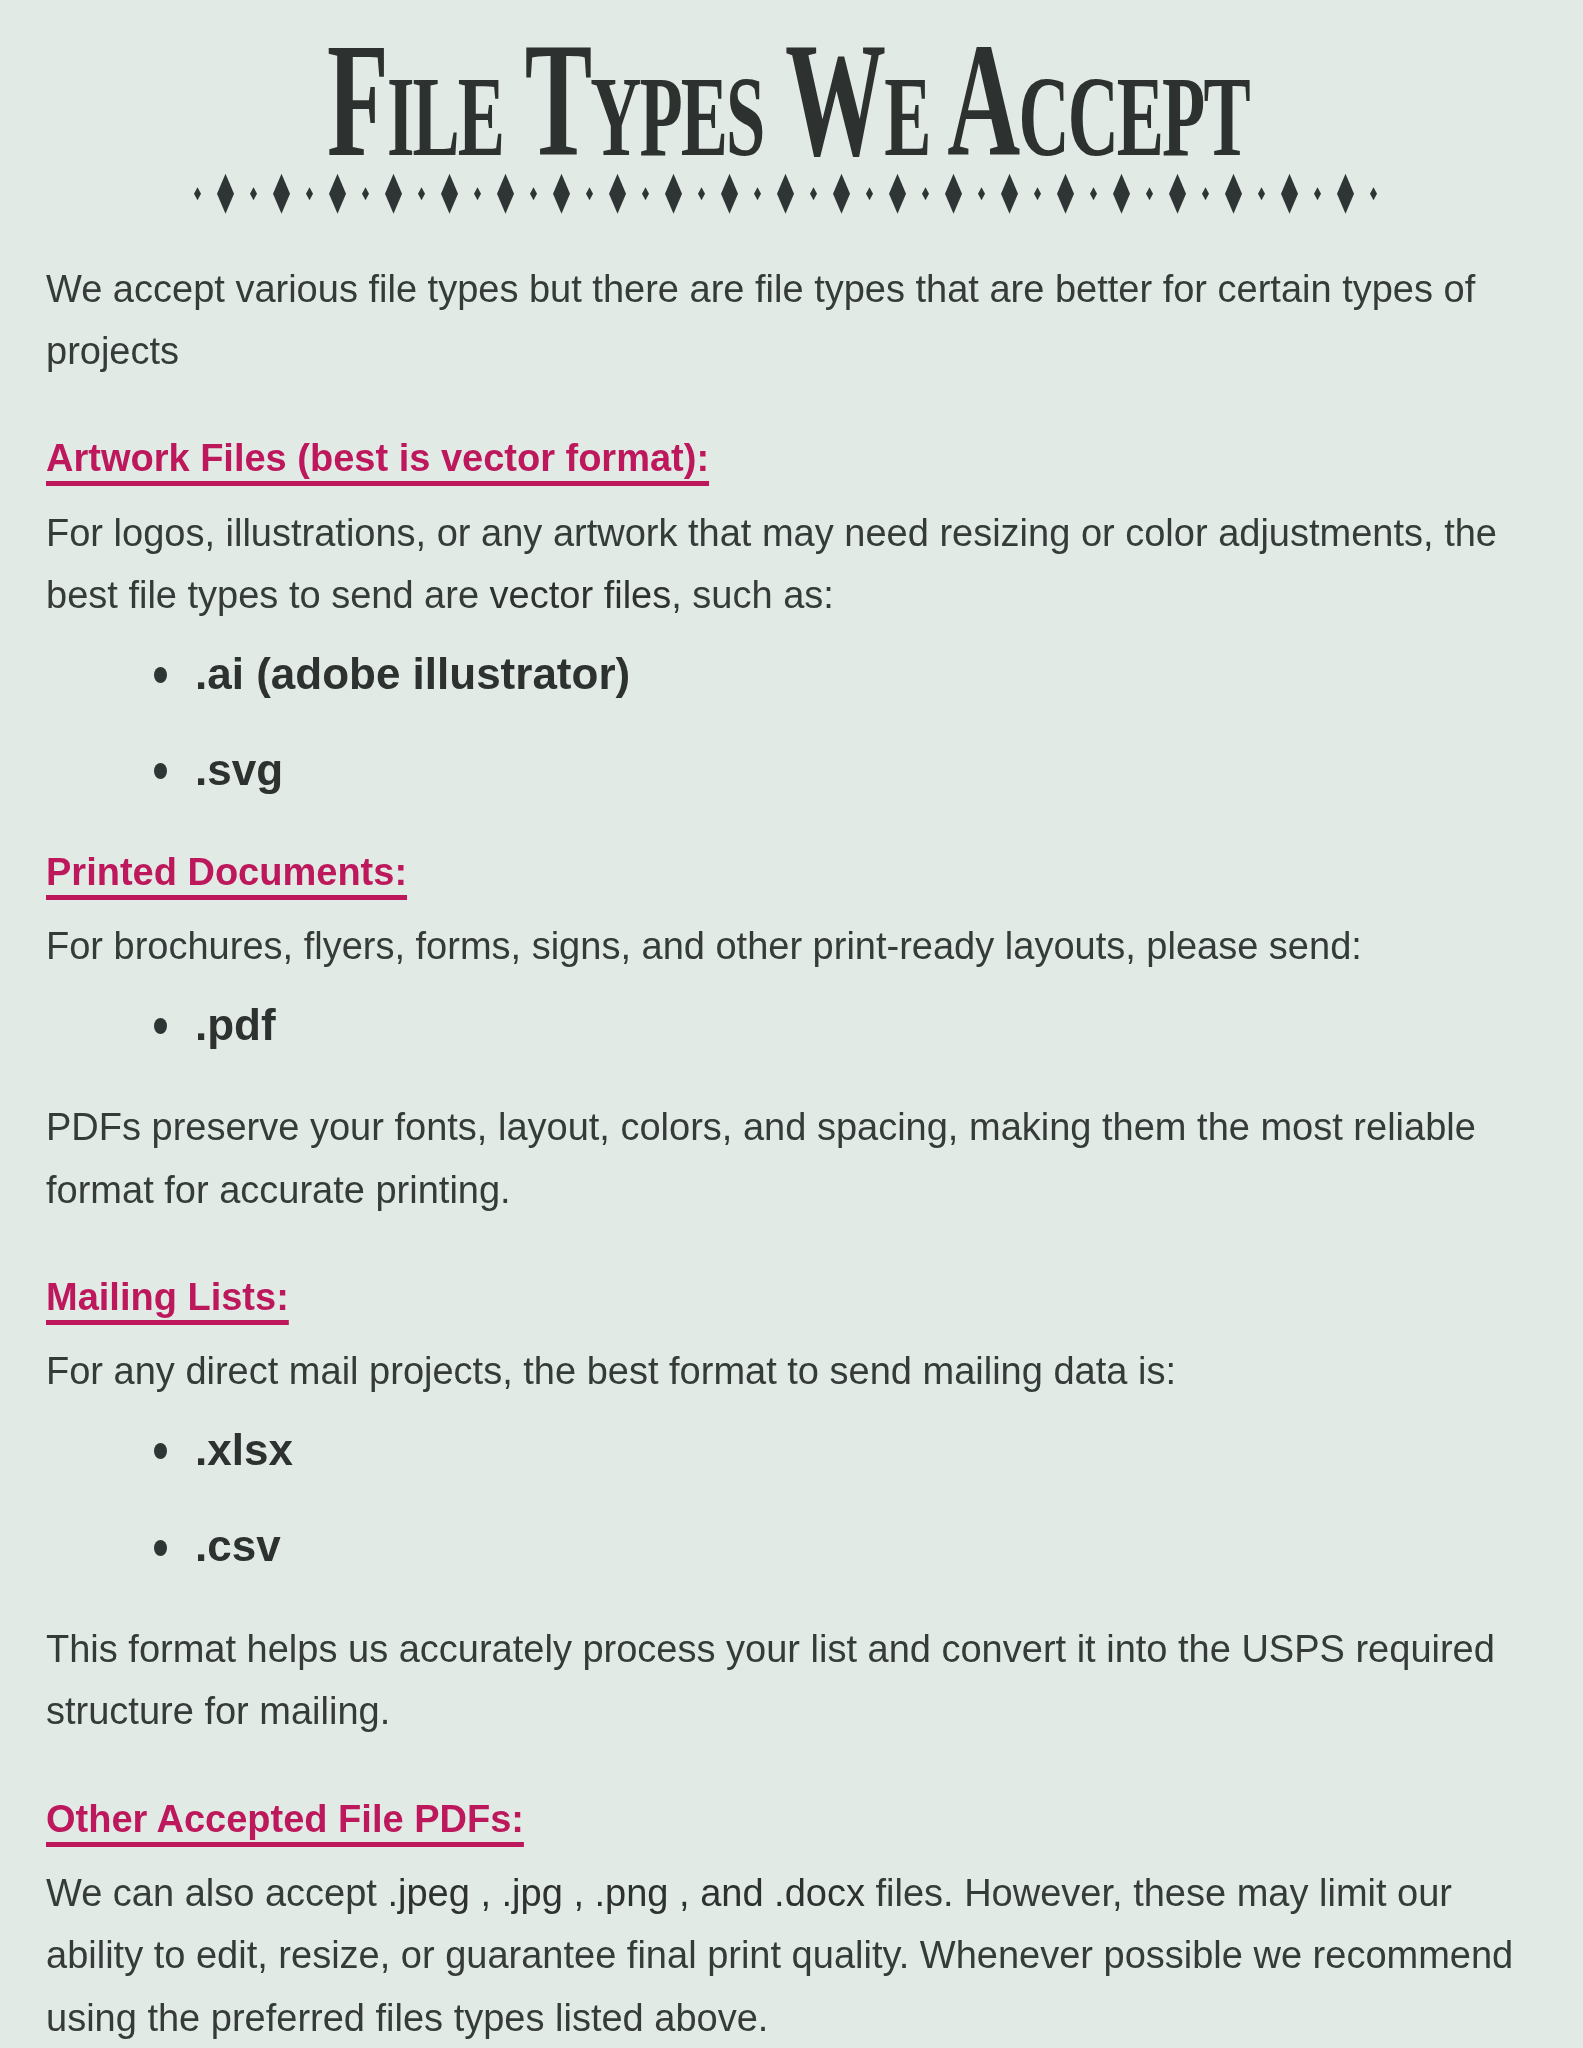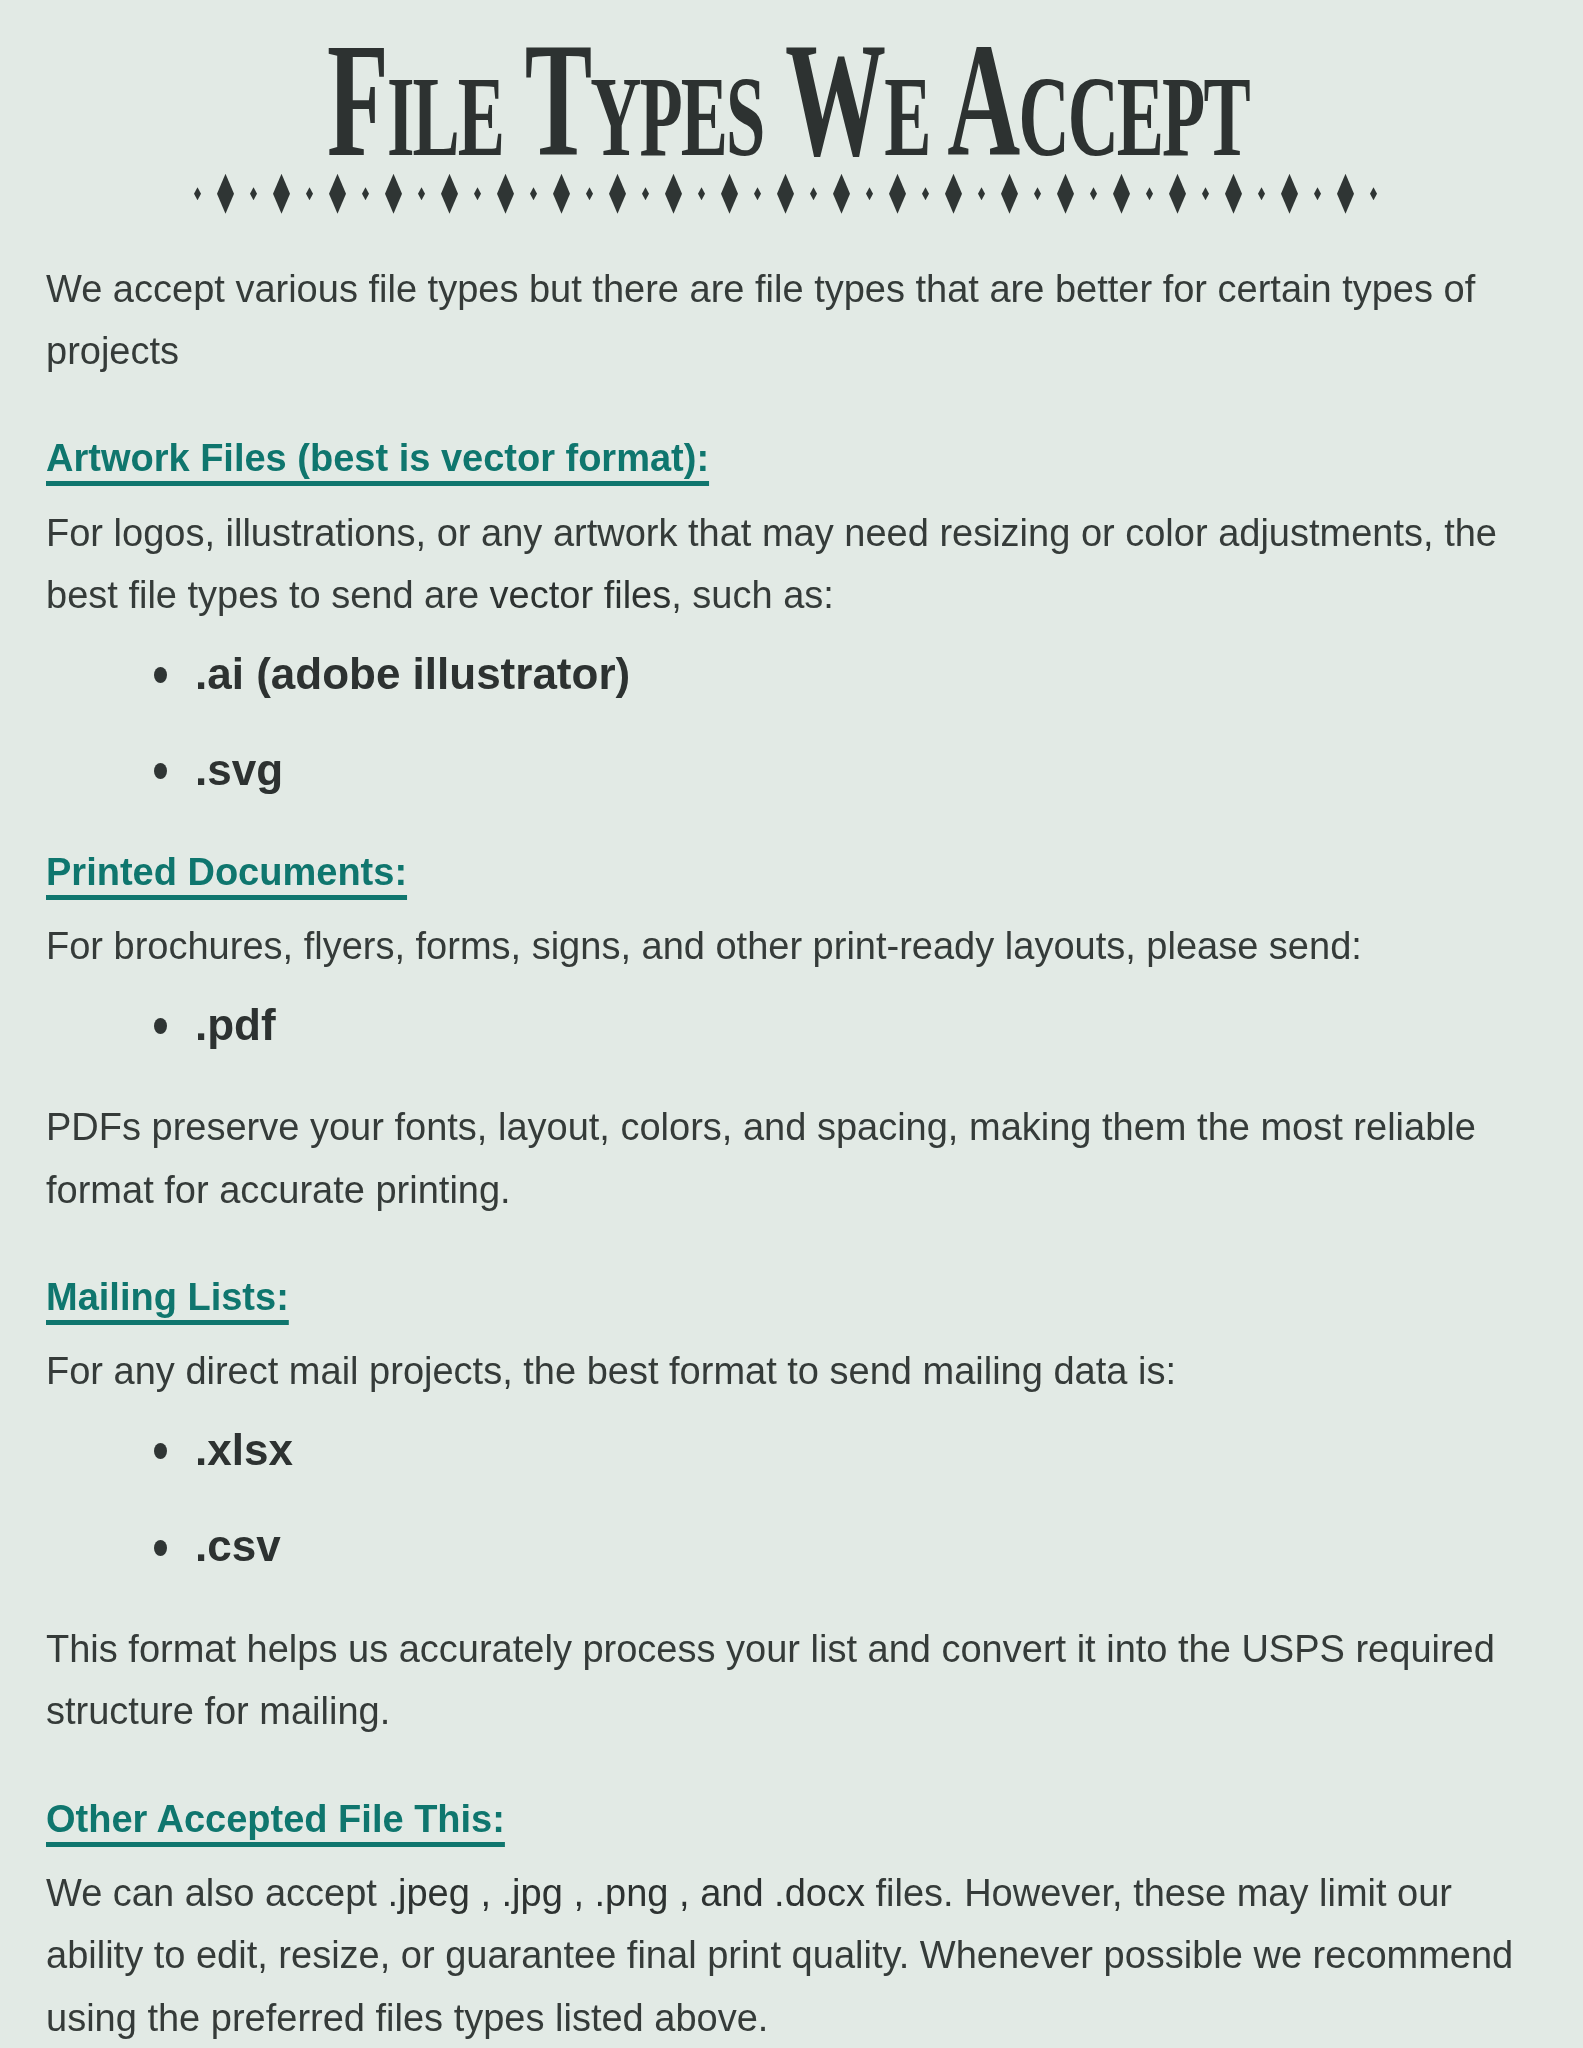--- a/index.html
+++ b/index.html
@@ -36,21 +36,21 @@
     clip-path:polygon(50% 0,100% 50%,50% 100%,0 50%);
   }
   .divider .dot{
     width:7px;height:13px;background:#2f3534;flex:0 0 auto;
     clip-path:polygon(50% 0,100% 50%,50% 100%,0 50%);
   }
   
   p{font-size:38px;line-height:1.64;margin:0;max-width:1470px;}
   .intro{margin-top:42px;}
   h2{
-    font-size:38px;font-weight:700;color:#0f766e;
+    font-size:38px;font-weight:700;color:#be185d;
     margin:54px 0 20px 0;line-height:1.2;
     text-decoration:underline;
     text-decoration-thickness:4.5px;
     text-underline-offset:10px;
   }
   strong{font-weight:400;color:#2d3231;}
   ul{list-style:none;margin:22px 0 12px 0;padding:0 0 0 108px;}
   li{
     display:flex;align-items:center;gap:28px;
     font-size:44px;font-weight:700;color:#2d3231;
@@ -147,16 +147,16 @@
         <span class="bullet"></span>
         <span>.xlsx</span>
       </li>
     <li>
         <span class="bullet"></span>
         <span>.csv</span>
       </li>
   </ul>
   <p class="note">This format helps us accurately process your list and convert it into the USPS required structure for mailing.</p>
 
-  <h2>Other Accepted File This:</h2>
+  <h2>Other Accepted File PDFs:</h2>
   <p><span>We can also accept </span><strong>.jpeg , .jpg , .png , and .docx</strong><span> files. However, these may limit our ability to edit, resize, or guarantee final print quality. Whenever possible we recommend using the preferred files types listed above.</span></p>
 
 </div>
 
 </body></html>

